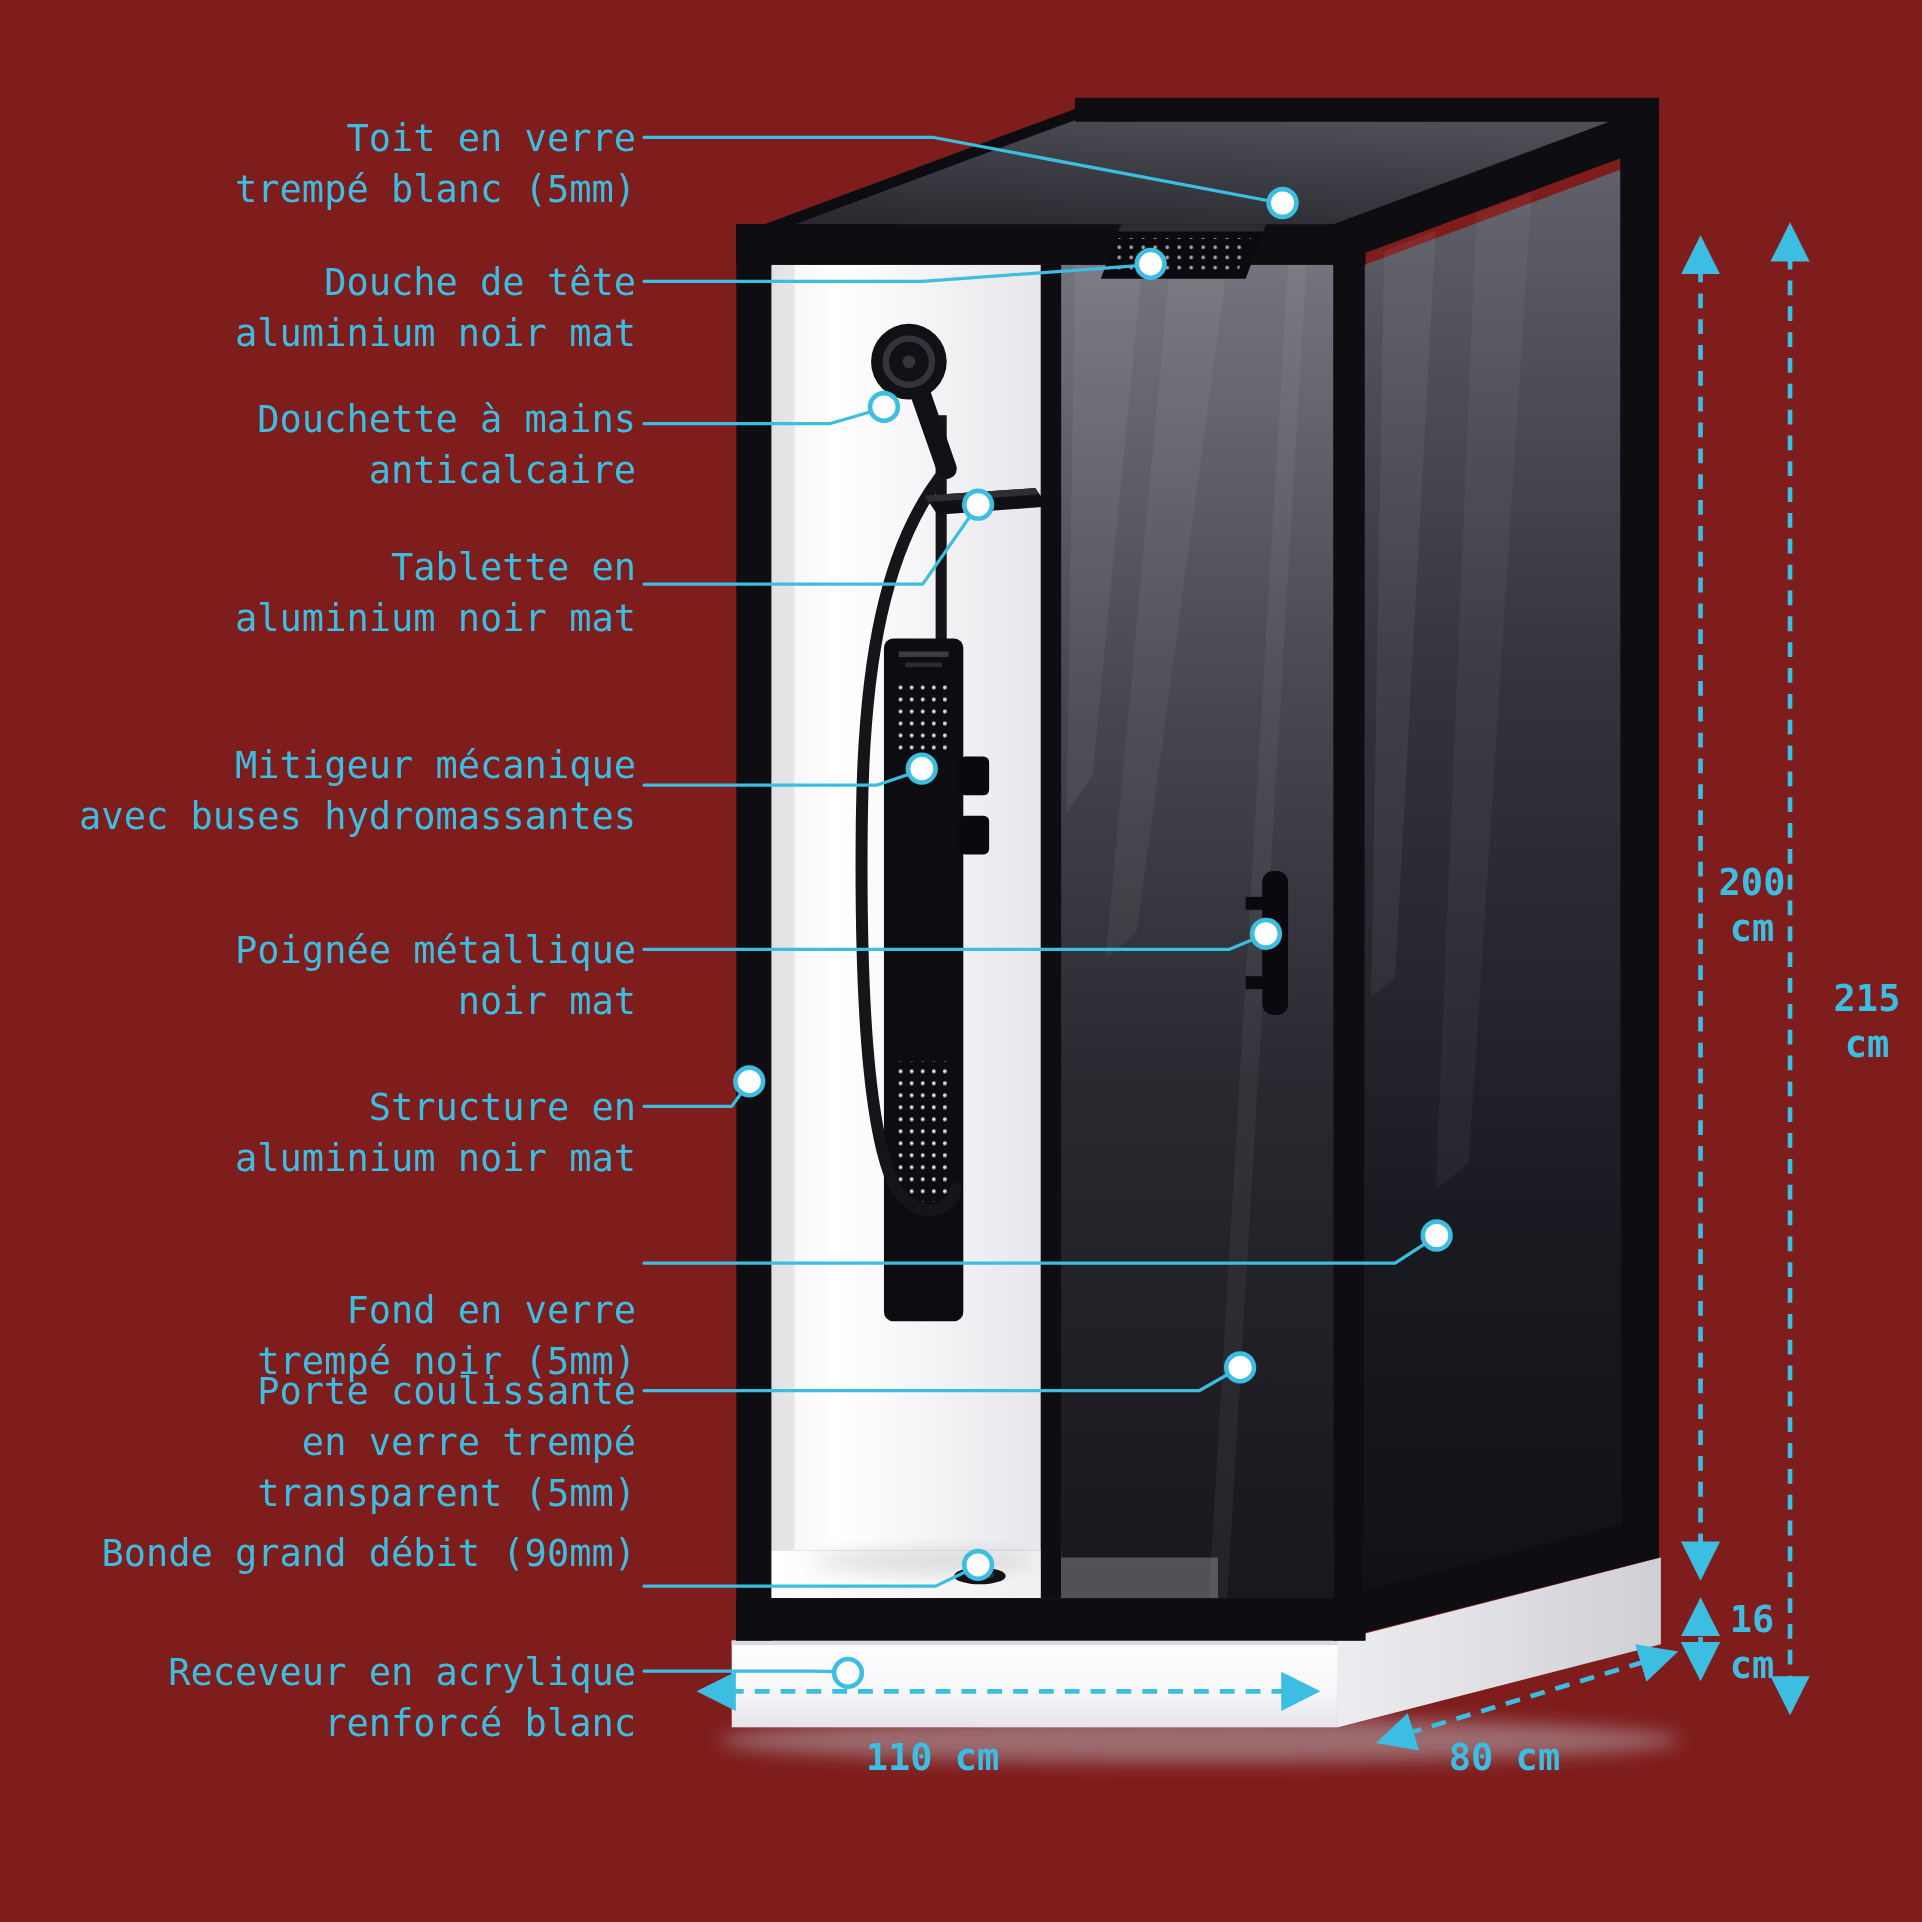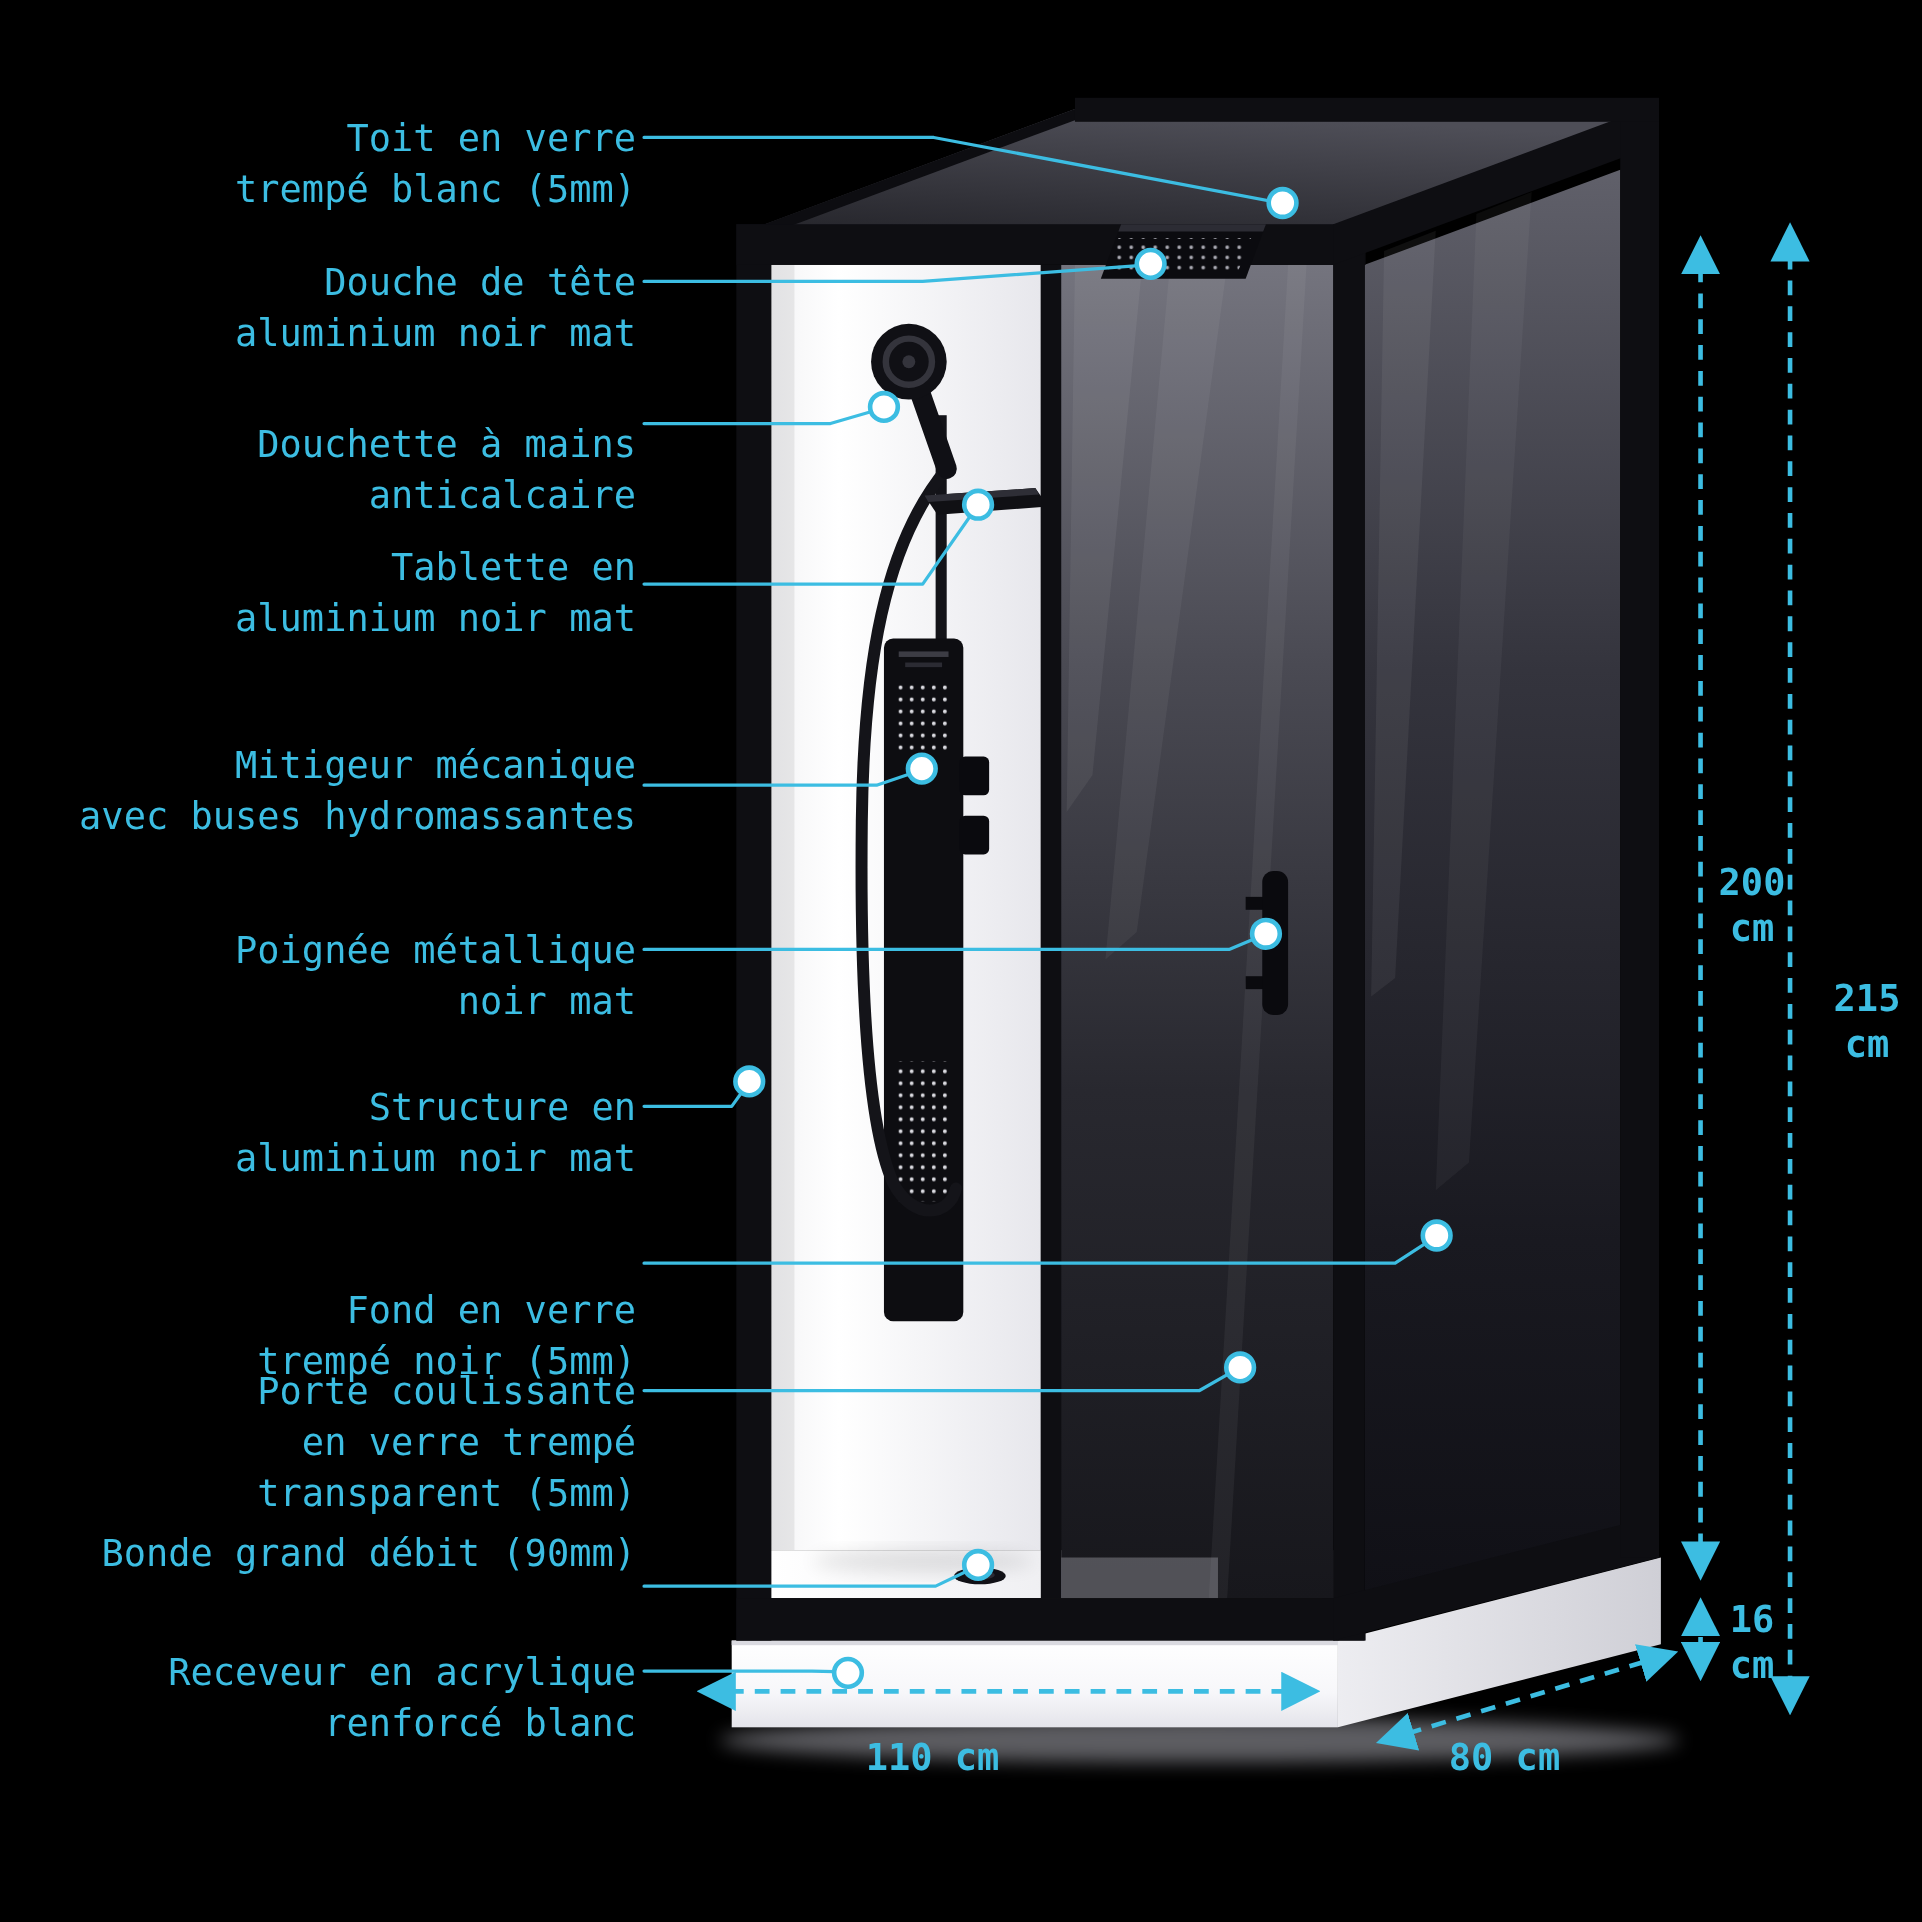--- a/index.html
+++ b/index.html
@@ -1,17 +1,17 @@
 <!DOCTYPE html>
 <html style="font-size:14.8px"><head>
 <meta charset="utf-8">
 <style>
   html,body{margin:0;padding:0;background:#ffffff;}
   .stage{
-    position:relative;width:1922px;height:1922px;background:#000000;overflow:hidden;
+    position:relative;width:1922px;height:1922px;background:#7f1d1d;overflow:hidden;
     font-family:"DejaVu Sans Mono","Liberation Mono",monospace;
   }
   .stage svg{position:absolute;left:0;top:0;}
   .callout{
     position:absolute;right:1286px;color:#3CBDE2;
     font-size:37px;line-height:51px;font-weight:500;
     text-align:right;white-space:pre-line;
   }
   .dim{
     position:absolute;color:#3CBDE2;
@@ -194,21 +194,21 @@
     <line x1="1843" y1="1738" x2="1843" y2="1815" stroke-dasharray="10 8" marker-start="url(#arr)" marker-end="url(#arr)"></line>
     <line x1="762" y1="1833" x2="1424" y2="1833" stroke-dasharray="16 12" marker-start="url(#arr)" marker-end="url(#arr)"></line>
     <line x1="1498" y1="1887" x2="1812" y2="1792" stroke-dasharray="16 12" marker-start="url(#arr)" marker-end="url(#arr)"></line>
   </g>
 </svg>
 
 <div class="callout" style="top:113px">Toit en verre
 trempé blanc (5mm)</div>
 <div class="callout" style="top:257px">Douche de tête
 aluminium noir mat</div>
-<div class="callout" style="top:419px">Douchette à mains
+<div class="callout" style="top:394px">Douchette à mains
 anticalcaire</div>
 <div class="callout" style="top:542px">Tablette en
 aluminium noir mat</div>
 <div class="callout" style="top:740px">Mitigeur mécanique
 avec buses hydromassantes</div>
 <div class="callout" style="top:925px">Poignée métallique
 noir mat</div>
 <div class="callout" style="top:1082px">Structure en
 aluminium noir mat</div>
 <div class="callout" style="top:1285px">Fond en verre

